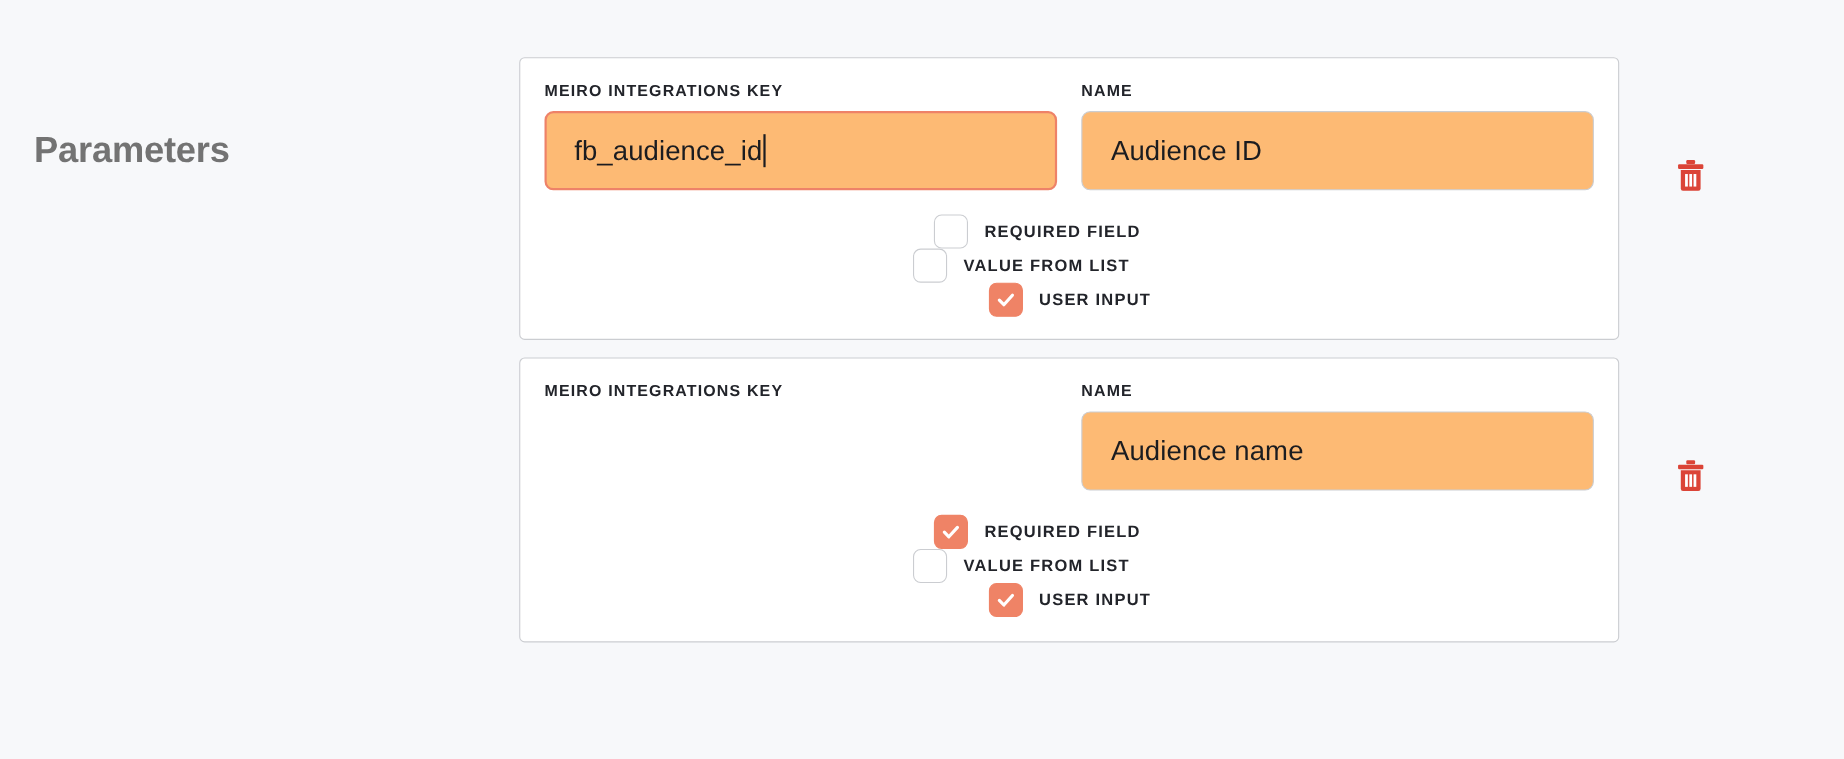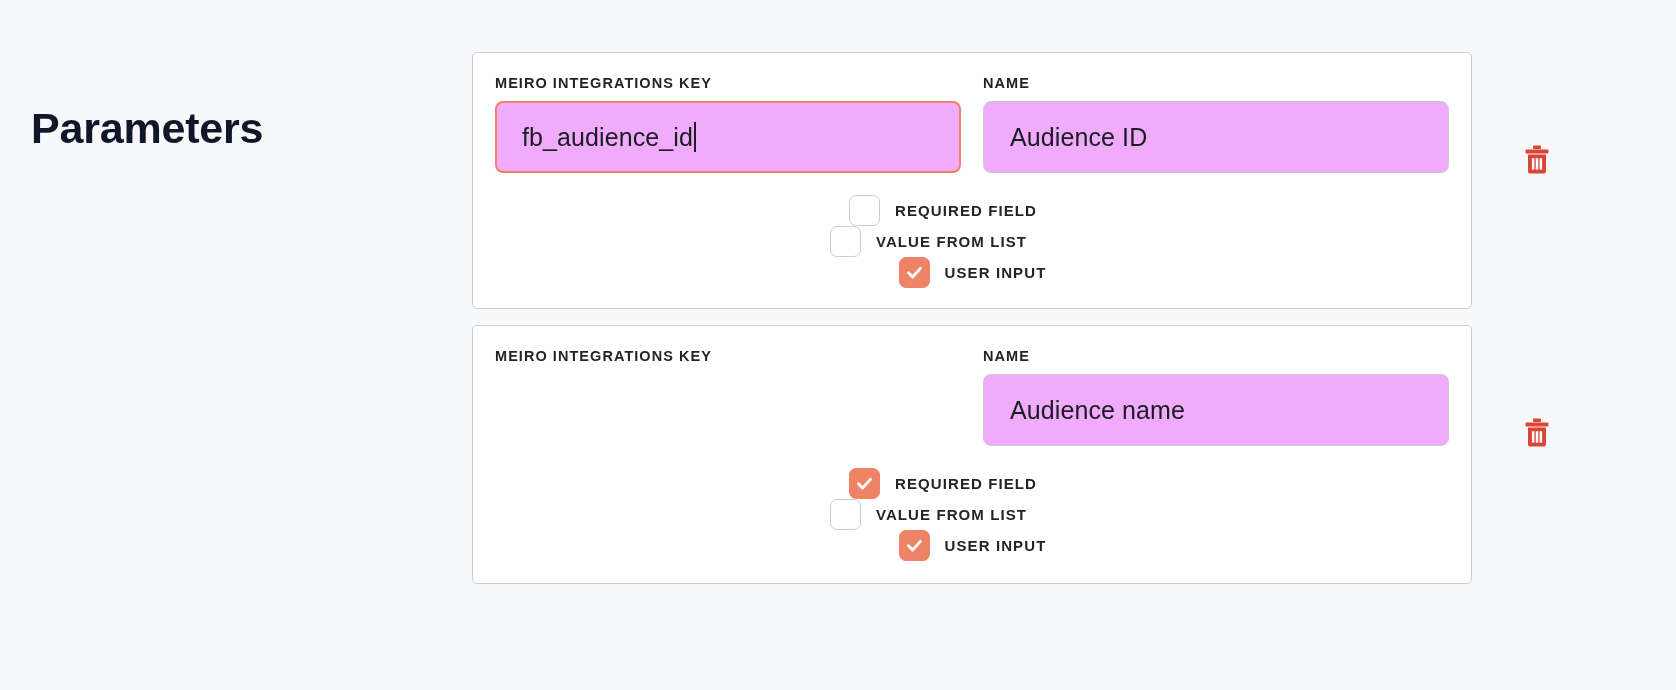--- a/index.html
+++ b/index.html
@@ -25,24 +25,24 @@
 
   
   .heading-col {
     width: 472px;
     flex: 0 0 472px;
     position: relative;
   }
   .page-title {
     position: absolute;
     left: 31px;
-    top: 104px;
-    font-size: 43px;
+    top: 117px;
+    font-size: 33px;
     font-weight: bold;
-    color: #0f172a;
+    color: #737373;
     letter-spacing: -0.2px;
     white-space: nowrap;
   }
 
   
   .content-col {
     flex: 1 1 auto;
     position: relative;
     padding-top: 52px;
   }
@@ -83,21 +83,21 @@
     text-transform: uppercase;
     margin-bottom: 10px;
     white-space: nowrap;
   }
 
   .text-input {
     height: 72px;
     box-sizing: border-box;
     border: 1px solid #cbcdd1;
     border-radius: 8px;
-    background: #f0abfc;
+    background: #fdba74;
     display: flex;
     align-items: center;
     padding: 0 26px;
     font-size: 25px;
     color: #1b1c20;
     letter-spacing: 0.1px;
   }
   .text-input.focused {
     border: 2px solid #ee8268;
     padding: 0 25px;

